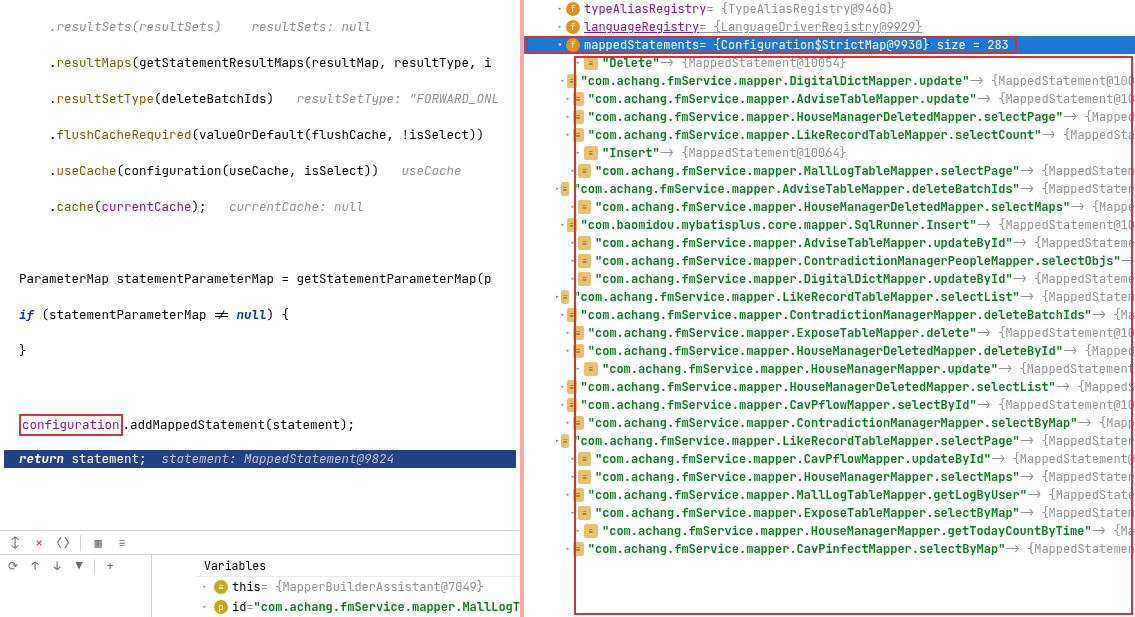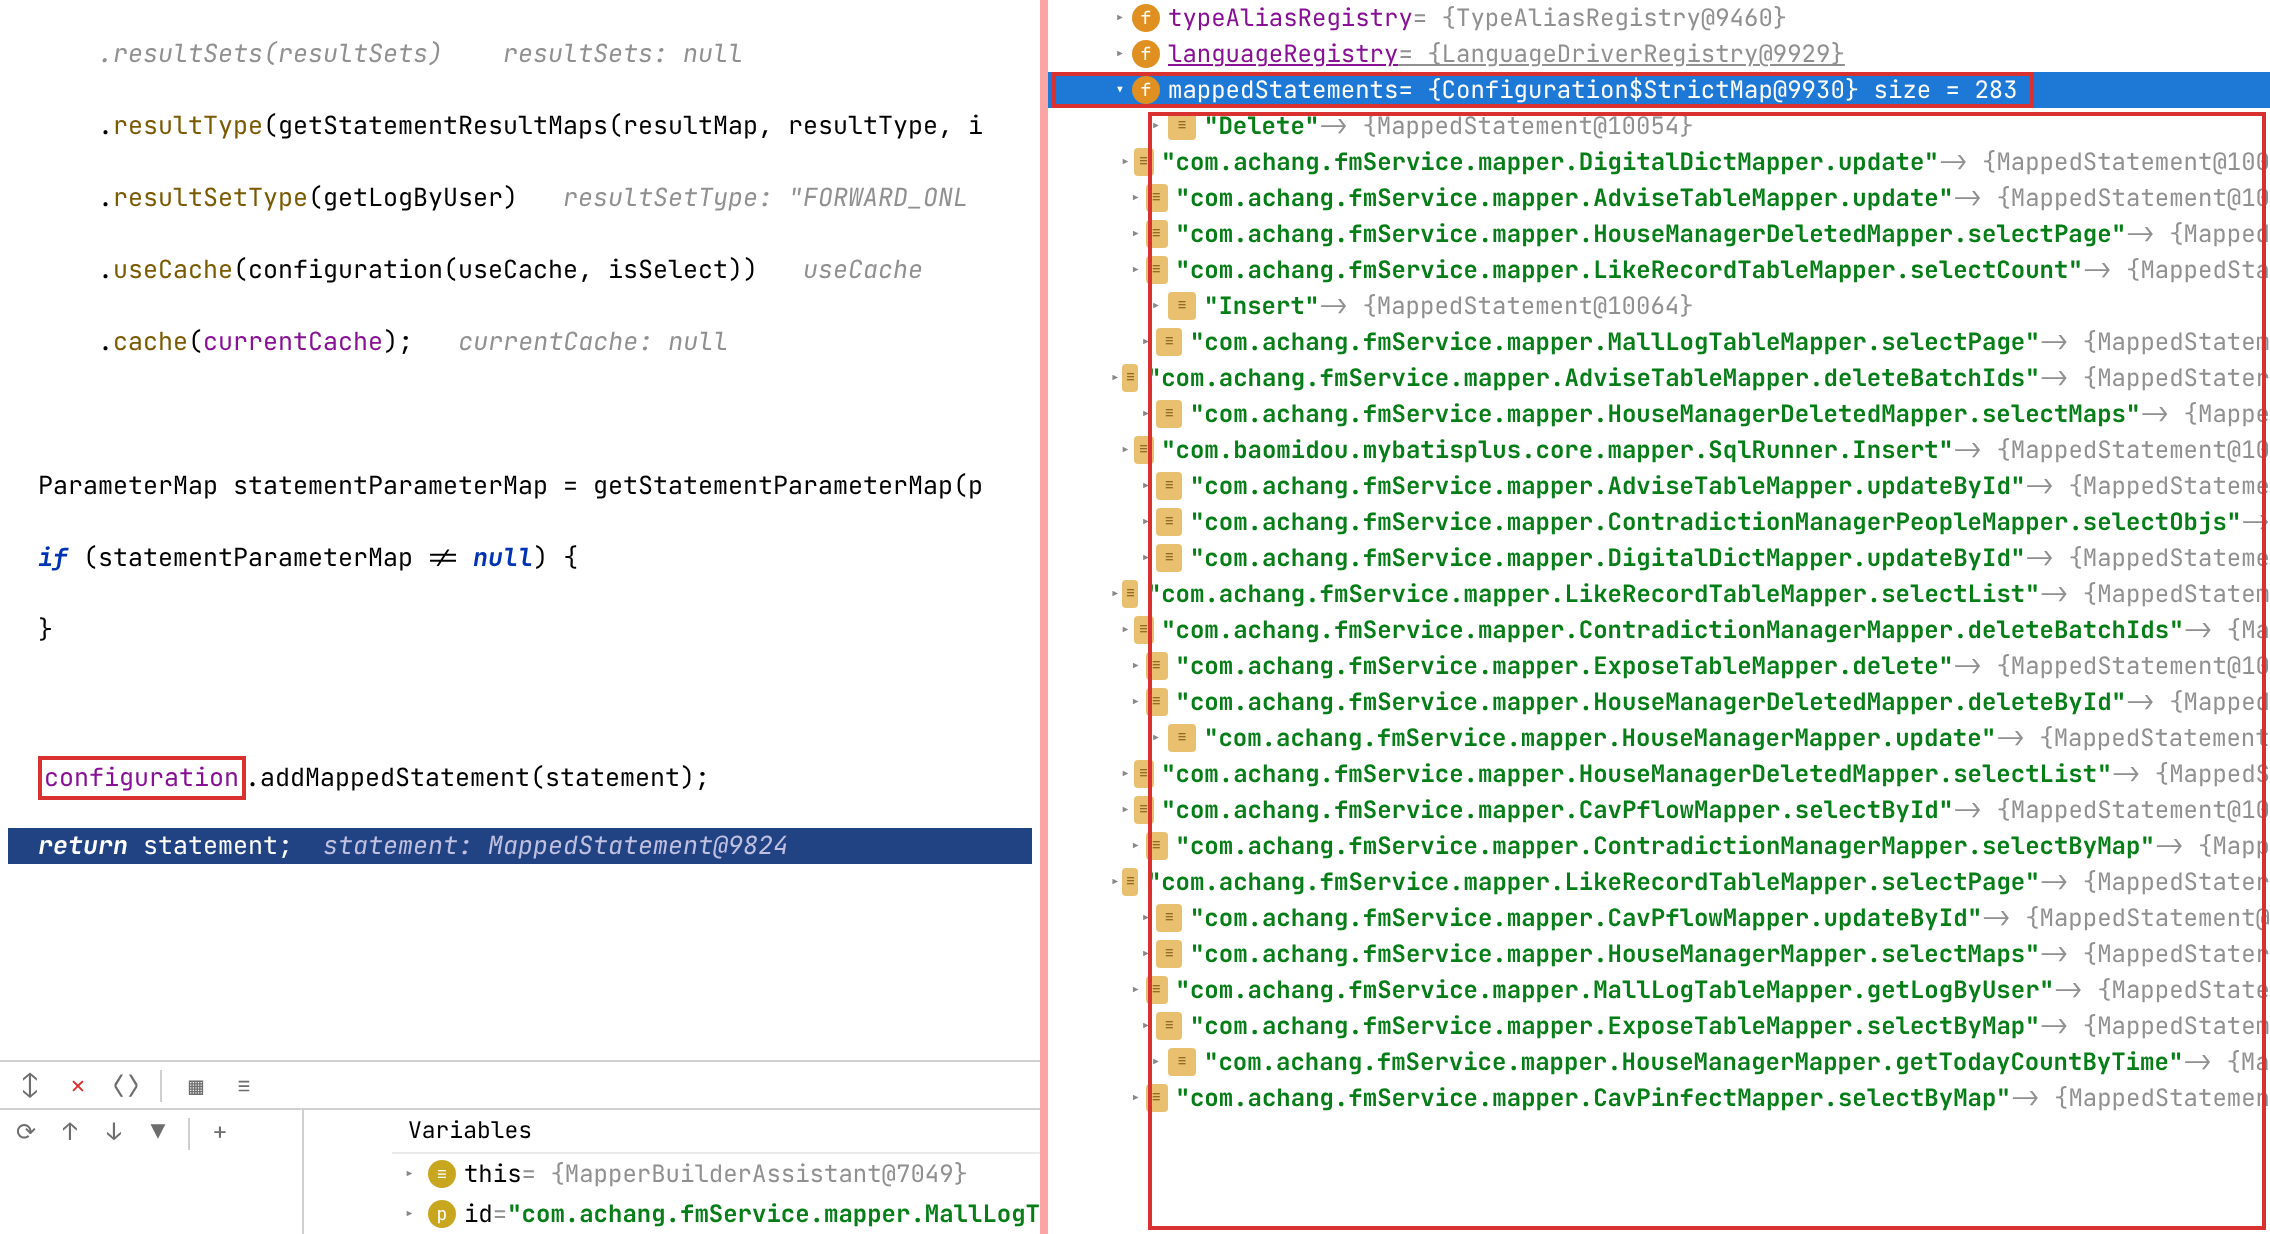--- a/index.html
+++ b/index.html
@@ -46,22 +46,23 @@
 .val-gray { color:#909090; }
 .red-outline { position:absolute; border:2px solid #d93030; pointer-events:none; }
 </style>
 </head>
 <body>
 
 <div class="container">
   <div class="left-pane">
     <div class="code-area">
 <div class="code-line"><span class="hint">      .resultSets(resultSets)    resultSets: null</span></div>
-<div class="code-line"><span>      .</span><span class="mth">resultType</span><span>(getStatementResultMaps(resultMap, resultType, i</span></div>
-<div class="code-line"><span>      .</span><span class="mth">resultSetType</span><span>(getLogByUser)   </span><span class="hint">resultSetType: "FORWARD_ONL</span></div>
+<div class="code-line"><span>      .</span><span class="mth">resultMaps</span><span>(getStatementResultMaps(resultMap, resultType, i</span></div>
+<div class="code-line"><span>      .</span><span class="mth">resultSetType</span><span>(deleteBatchIds)   </span><span class="hint">resultSetType: "FORWARD_ONL</span></div>
+<div class="code-line"><span>      .</span><span class="mth">flushCacheRequired</span><span>(valueOrDefault(flushCache, !isSelect))</span></div>
 <div class="code-line"><span>      .</span><span class="mth">useCache</span><span>(configuration(useCache, isSelect))   </span><span class="hint">useCache</span></div>
 <div class="code-line"><span>      .</span><span class="mth">cache</span><span>(</span><span class="fld">currentCache</span><span>);   </span><span class="hint">currentCache: null</span></div>
 <div class="code-line"></div>
 <div class="code-line"><span>  ParameterMap statementParameterMap = getStatementParameterMap(p</span></div>
 <div class="code-line"><span>  </span><span class="kw">if</span><span> (statementParameterMap != </span><span class="kw">null</span><span>) {</span></div>
 <div class="code-line"><span>  }</span></div>
 <div class="code-line"></div>
 <div class="code-line"><span>  </span><span class="red-box"><span class="fld">configuration</span></span><span>.addMappedStatement(statement);</span></div>
 <div class="code-line hl-line"><span>  </span><span class="kw">return</span><span> statement;  </span><span class="hint">statement: MappedStatement@9824</span></div>
 

